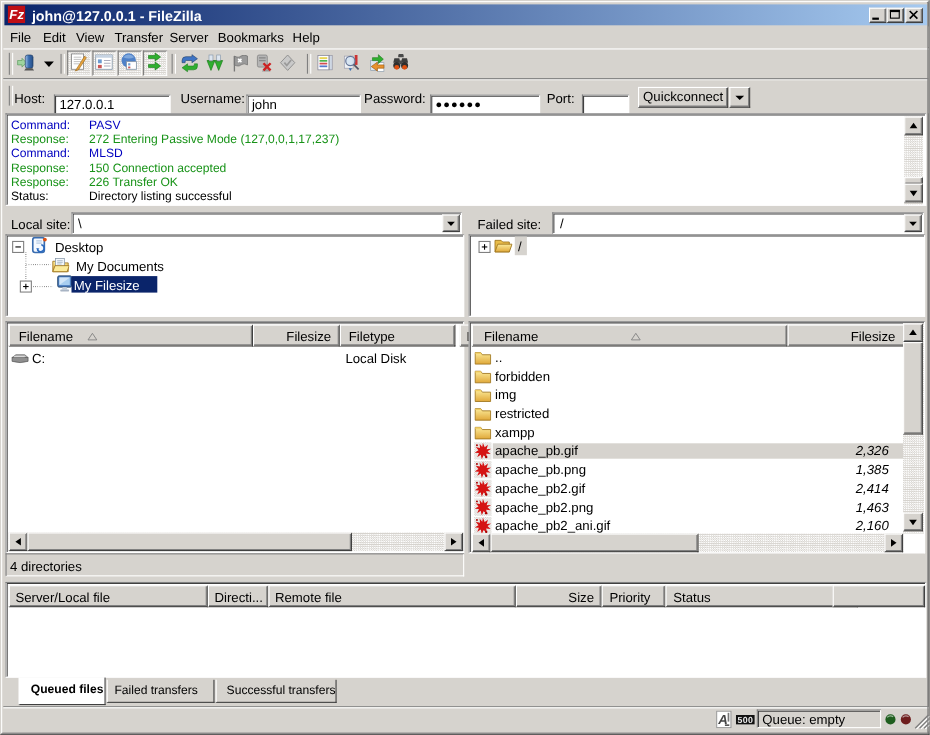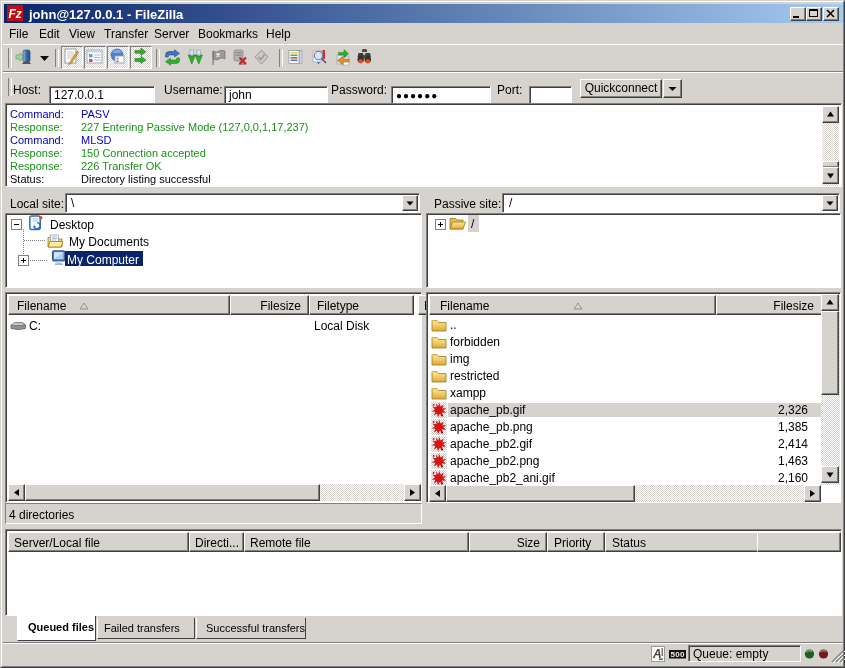--- a/index.html
+++ b/index.html
@@ -32,21 +32,21 @@
 .combo{position:absolute;height:20px;background:#fff;border:1px solid #808080;border-right-color:#fff;border-bottom-color:#fff;box-shadow:inset 1px 1px 0 #404040;box-sizing:border-box;}
 .combo .cb{position:absolute;right:1px;top:1px;width:16px;height:16px;background:#d6d3ce;border:1px solid #fff;border-right-color:#404040;border-bottom-color:#404040;box-shadow:inset -1px -1px 0 #808080;box-sizing:border-box;}
 .panel{position:absolute;background:#fff;border:1px solid #808080;border-right-color:#fff;border-bottom-color:#fff;box-shadow:inset 1px 1px 0 #404040;box-sizing:border-box;}
 .hcell{position:absolute;top:2px;height:20px;background:#d6d3ce;border:1px solid #fff;border-right-color:#404040;border-bottom-color:#404040;box-shadow:inset -1px -1px 0 #808080;box-sizing:border-box;}
 .hcell span{position:absolute;top:3px;}
 .statusline{position:absolute;height:21px;background:#d6d3ce;border:1px solid #808080;border-right-color:#fff;border-bottom-color:#fff;box-sizing:border-box;}
 .statusline span{position:absolute;left:3px;top:4px;}
 .tab{position:absolute;background:#d6d3ce;border:1px solid #fff;border-top:none;border-right-color:#404040;border-bottom-color:#404040;box-sizing:border-box;}
 .row17{position:absolute;height:17px;}
 .row17 .nm{position:absolute;left:21px;top:1px;}
-.row17 .sz{position:absolute;right:13px;top:1px;}
+.row17 .sz{position:absolute;right:13px;top:1px;font-style:italic;}
 .treelbl{position:absolute;top:1px;white-space:nowrap;}
 .ebox{position:absolute;width:9px;height:9px;background:#fff;border:1px solid #808080;box-sizing:content-box;}
 .ebox i{position:absolute;left:2px;top:4px;width:5px;height:1px;background:#000;}
 .ebox.plus b{position:absolute;left:4px;top:2px;width:1px;height:5px;background:#000;}
 .dotv{position:absolute;width:1px;background-image:linear-gradient(#808080 50%,transparent 50%);background-size:1px 2px;}
 .doth{position:absolute;height:1px;background-image:linear-gradient(90deg,#808080 50%,transparent 50%);background-size:2px 1px;}
 </style></head>
 <body>
 <svg width="0" height="0" style="position:absolute">
     <defs>
@@ -216,21 +216,21 @@
   <span class="lbl" style="left:494px">Port:</span>
   <div class="field" style="left:526px;width:43px"></div>
   <div class="raised abs" style="left:577px;top:7px;width:82px;height:19px;text-align:center;line-height:17px;box-sizing:border-box">Quickconnect</div>
   <div class="raised abs" style="left:660px;top:7px;width:19px;height:19px;box-sizing:border-box"><svg width="17" height="17">
           <path d="M4.5 7 L12.5 7 L8.5 11 Z" fill="#000"></path>
         </svg></div>
 </div>
 
 <div id="log" class="panel abs">
   <div class="row cmd" style="top:4px">Command:<span class="v">PASV</span></div>
-  <div class="row rsp" style="top:17px">Response:<span class="v">227 Entering Passive Mode (127,0,0,1,17,237)</span></div>
+  <div class="row rsp" style="top:17px">Response:<span class="v">272 Entering Passive Mode (127,0,0,1,17,237)</span></div>
   <div class="row cmd" style="top:30px">Command:<span class="v">MLSD</span></div>
   <div class="row rsp" style="top:43px">Response:<span class="v">150 Connection accepted</span></div>
   <div class="row rsp" style="top:56px">Response:<span class="v">226 Transfer OK</span></div>
   <div class="row" style="top:69px">Status:<span class="v">Directory listing successful</span></div>
   <div class="abs dither" style="right:2px;top:2px;width:17px;height:80px"></div>
   <div class="sb-btn" style="right:2px;top:2px;width:17px;height:17px"><svg width="15" height="15">
           <path d="M7.5 4.5 L11 9.5 L4 9.5 Z" fill="#000"></path>
         </svg></div>
   <div class="thumb" style="right:2px;top:57px;width:17px;height:7px"></div>
   <div class="sb-btn" style="right:2px;top:63px;width:17px;height:17px"><svg width="15" height="15">
@@ -238,21 +238,21 @@
         </svg></div>
 </div>
 
 <span class="abs" style="left:9px;top:196px">Local site:</span>
 <div class="combo" style="left:64px;top:192px;width:355px">
       <span style="position:absolute;left:5px;top:2px">\</span>
       <div class="cb"><svg width="14" height="14">
           <path d="M3.5 5.5 L10.5 5.5 L7 9.5 Z" fill="#000"></path>
         </svg></div>
     </div>
-<span class="abs" style="left:433px;top:196px">Passive site:</span>
+<span class="abs" style="left:433px;top:196px">Failed site:</span>
 <div class="combo" style="left:501px;top:192px;width:338px">
       <span style="position:absolute;left:6px;top:2px">/</span>
       <div class="cb"><svg width="14" height="14">
           <path d="M3.5 5.5 L10.5 5.5 L7 9.5 Z" fill="#000"></path>
         </svg></div>
     </div>
 
 <div class="panel abs" style="left:4px;top:212px;width:417px;height:75px">
   <div class="dotv" style="left:17px;top:15px;height:32px"></div>
   <div class="doth" style="left:18px;top:26px;width:22px"></div>
@@ -281,21 +281,21 @@
         <b></b>
       </div>
   <svg class="abs" style="left:45px;top:36px" width="16" height="16">
     <rect x="1.5" y="0.8" width="12.5" height="10.2" rx="1.2" fill="#4a7dc0" stroke="#24466e" stroke-width="0.9"></rect>
     <rect x="3" y="2.2" width="9.5" height="7" fill="#a8cef0"></rect>
     <path d="M3 2.2 h9.5 l-9.5 7 z" fill="#d2e6f8"></path>
     <path d="M6 11 h3.5 l0.8 2.2 h-5 z" fill="#c3cdd9"></path>
     <rect x="3.8" y="13.2" width="8" height="1.8" rx="0.6" fill="#a8b4c4"></rect>
   </svg>
   <div class="abs" style="left:59px;top:37px;width:78px;height:15px;background:#0a246a"></div>
-  <span class="treelbl" style="left:61px;top:39px;color:#fff">My Computer</span>
+  <span class="treelbl" style="left:61px;top:39px;color:#fff">My Filesize</span>
 </div>
 
 <div class="panel abs" style="left:425px;top:212px;width:415px;height:75px">
   <div class="ebox plus" style="left:8px;top:5px">
         <i></i>
         <b></b>
       </div>
   <svg class="abs" style="left:22px;top:1px" width="17" height="16">
     <path d="M1 3.5 h5.5 l1.5 1.5 H14 v9 H1 z" fill="#e8bc4a" stroke="#a07820" stroke-width="0.8"></path>
     <path d="M1 14 l2.5 -7 h13 l-2.5 7 z" fill="url(#fgrad)" stroke="#a07820" stroke-width="0.8"></path>

